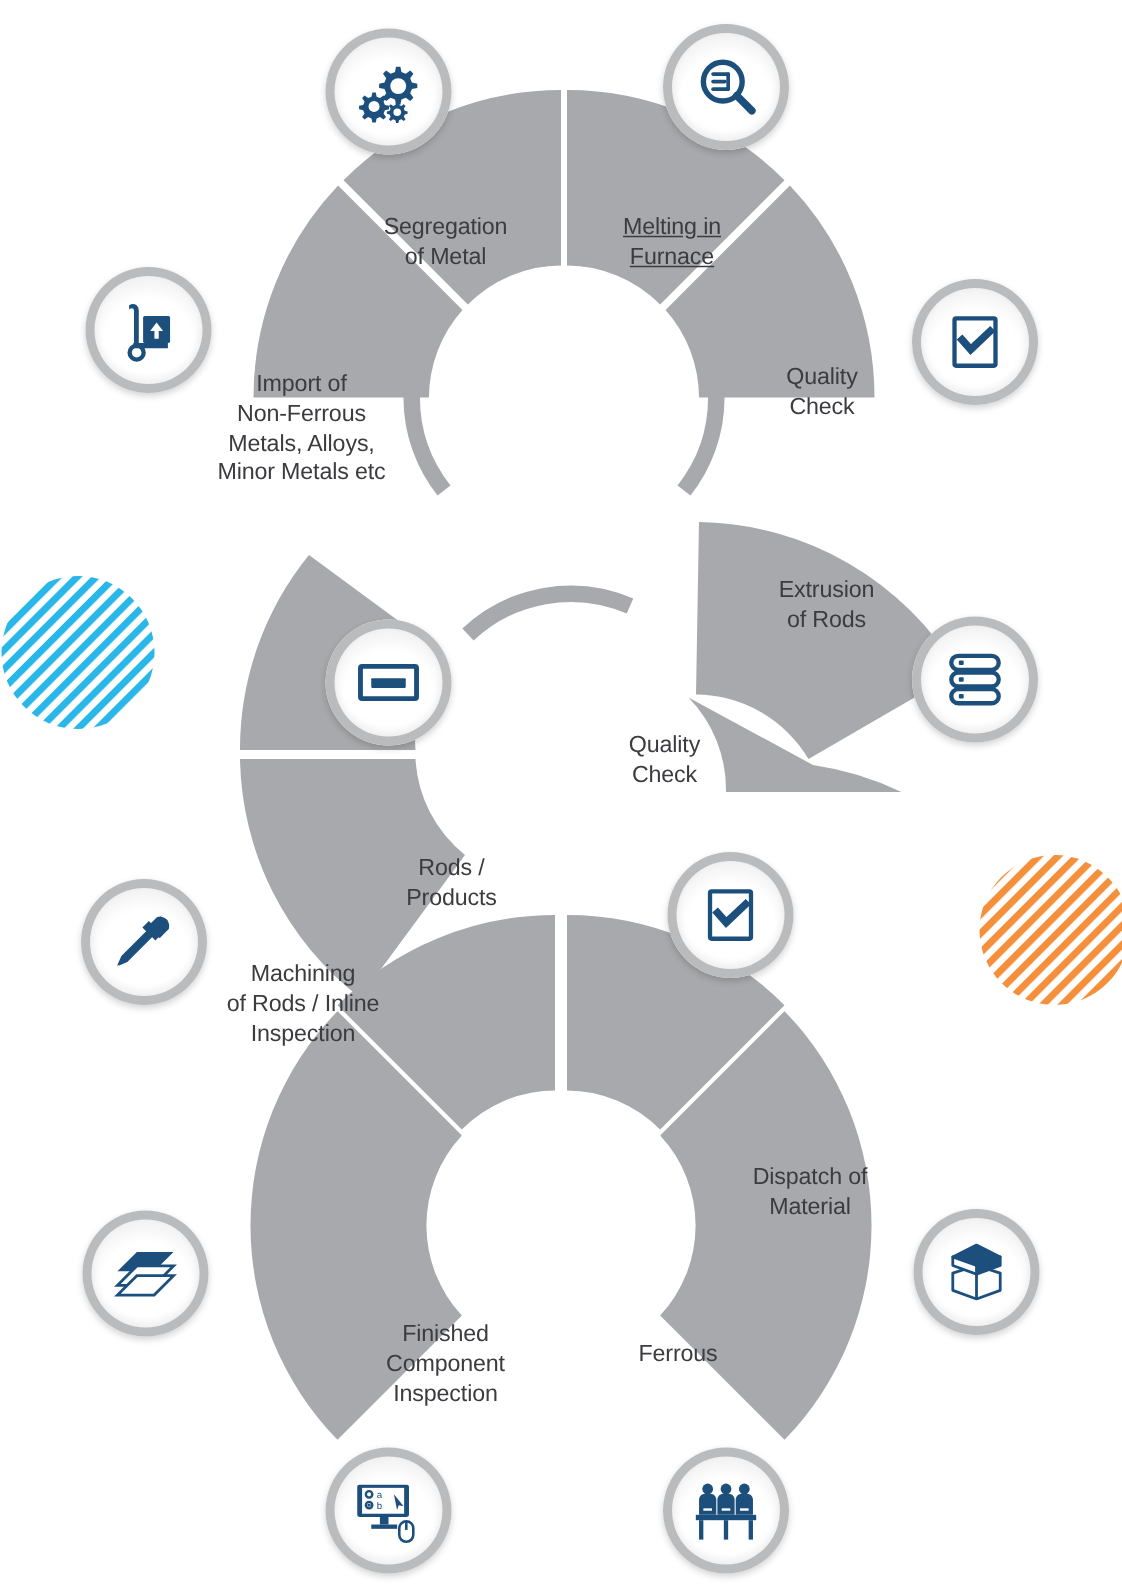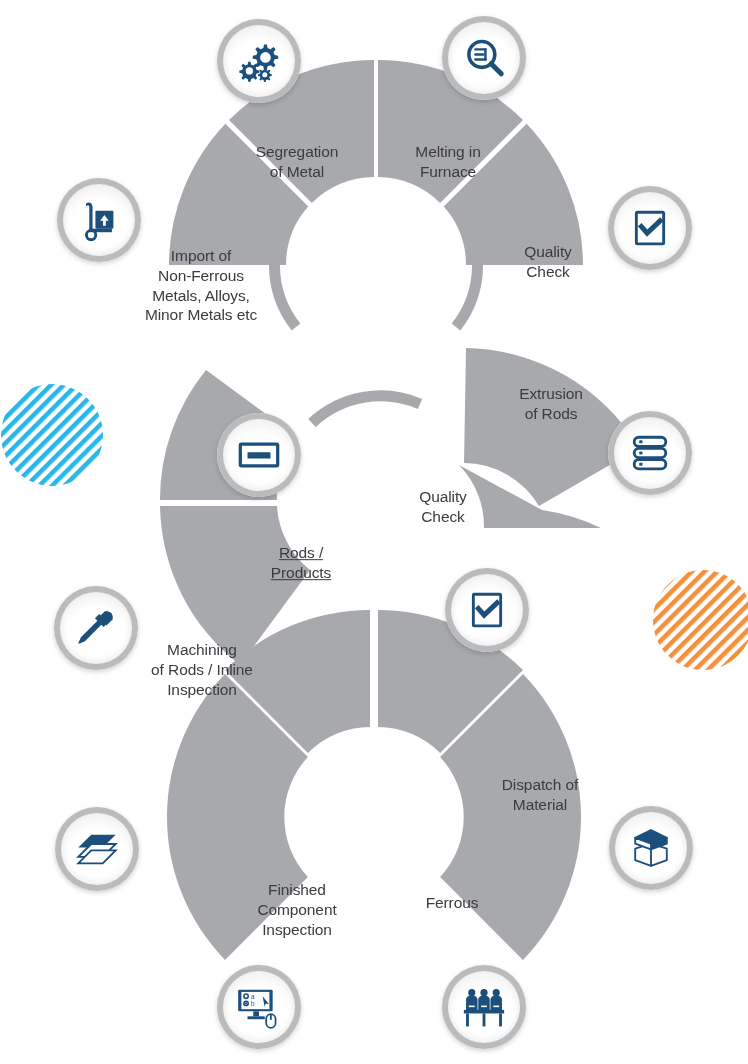--- a/index.html
+++ b/index.html
@@ -180,30 +180,30 @@
     <circle cx="52" cy="435" r="51" fill="url(#stripesBlue)"></circle>
     <circle cx="703" cy="620" r="50" fill="url(#stripesOrange)"></circle>
   </svg>
 
   <div class="seg-label" style="left:297px; top:162px;">Segregation
 of Metal</div>
   <div class="seg-label" style="left:201px; top:277px;margin-top:9px;">Import of
 Non-Ferrous
 Metals, Alloys,
 Minor Metals etc</div>
-  <div class="seg-label" style="left:448px; top:162px;">Melting in
+  <div class="seg-label" style="left:448px; top:162px;text-decoration:underline;">Melting in
 Furnace</div>
   <div class="seg-label" style="left:548px; top:262px;">Quality
 Check</div>
 
   <div class="seg-label" style="left:551px; top:404px;">Extrusion
 of Rods</div>
   <div class="seg-label" style="left:443px; top:507px;">Quality
 Check</div>
-  <div class="seg-label" style="left:301px; top:563px;text-decoration:underline;">Rods /
+  <div class="seg-label" style="left:301px; top:589px;">Rods /
 Products</div>
   <div class="seg-label" style="left:202px; top:670px;">Machining
 of Rods / Inline
 Inspection</div>
 
   <div class="seg-label" style="left:297px; top:910px;">Finished
 Component
 Inspection</div>
   <div class="seg-label" style="left:452px; top:903px;">Ferrous</div>
   <div class="seg-label" style="left:540px; top:795px;">Dispatch of

